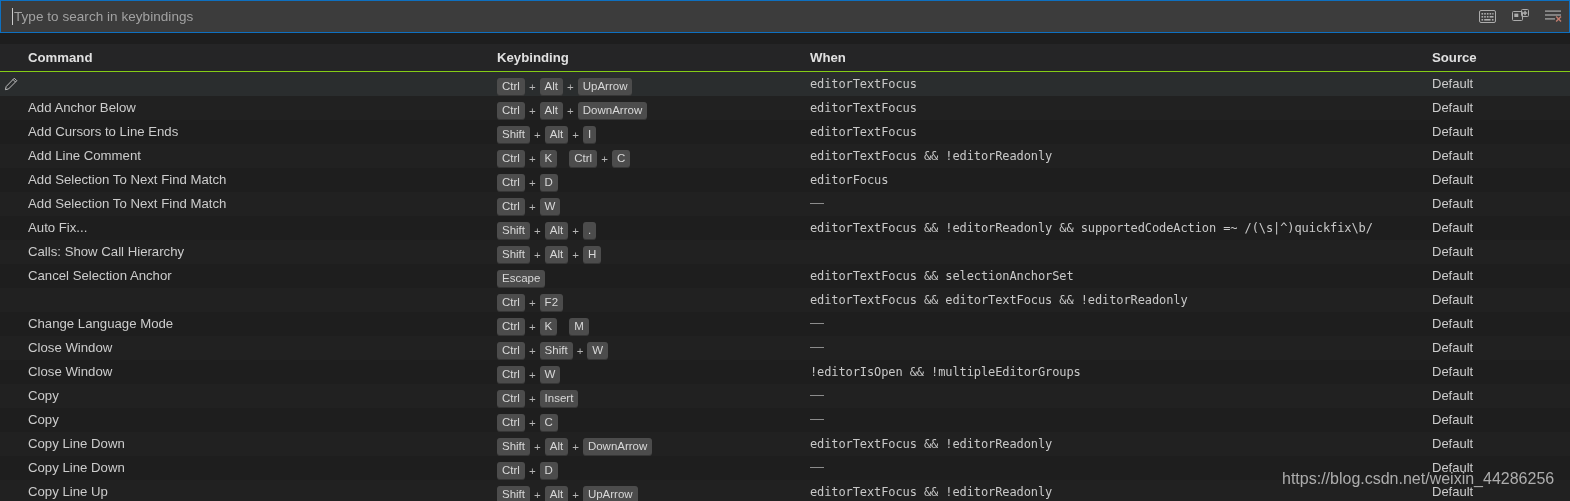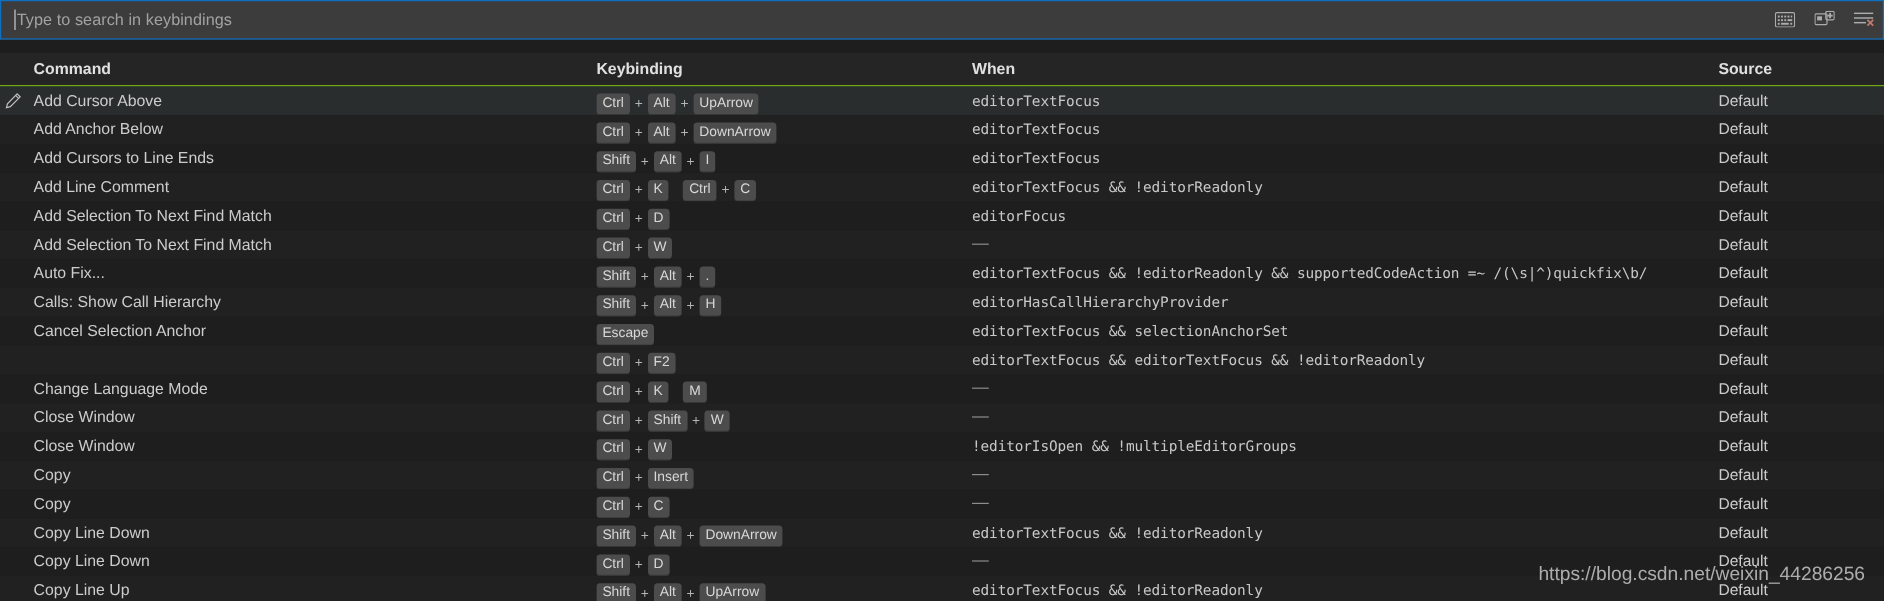--- a/index.html
+++ b/index.html
@@ -278,21 +278,20 @@
       <div class="th c-source">Source</div>
     </div>
     <div class="rows" id="rows">
         <div class="row hover">
           <div class="edit-icon">
             <svg width="14" height="14" viewBox="0 0 14 14">
               <path d="M10.3 1.2 L12.8 3.7 L4.6 11.9 L1.4 12.7 L2.2 9.5 Z" fill="none" stroke="#d0d0d0" stroke-width="1"></path>
               <line x1="9.0" y1="2.5" x2="11.5" y2="5.0" stroke="#d0d0d0" stroke-width="1"></line>
             </svg>
           </div>
-          <div class="cell c-command">Add Cursor Above</div>
           <div class="cell c-keybind">
             <div class="chordset">
               <span class="chord">
                 <span class="key">Ctrl</span>
                 <span class="plus">+</span>
                 <span class="key">Alt</span>
                 <span class="plus">+</span>
                 <span class="key">UpArrow</span>
               </span>
             </div>
@@ -401,21 +400,20 @@
             <div class="chordset">
               <span class="chord">
                 <span class="key">Shift</span>
                 <span class="plus">+</span>
                 <span class="key">Alt</span>
                 <span class="plus">+</span>
                 <span class="key">H</span>
               </span>
             </div>
           </div>
-          <div class="cell c-when">editorHasCallHierarchyProvider</div>
           <div class="cell c-source">Default</div>
         </div>
         <div class="row">
           <div class="cell c-command">Cancel Selection Anchor</div>
           <div class="cell c-keybind">
             <div class="chordset">
               <span class="chord">
                 <span class="key">Escape</span>
               </span>
             </div>

